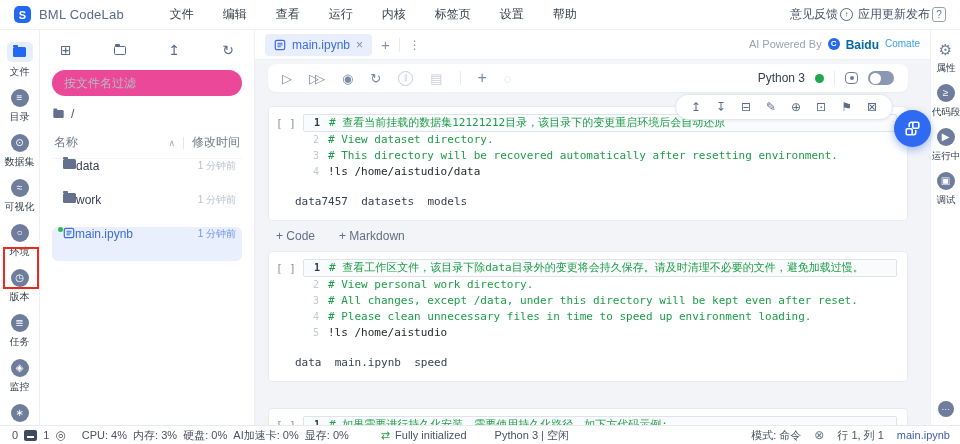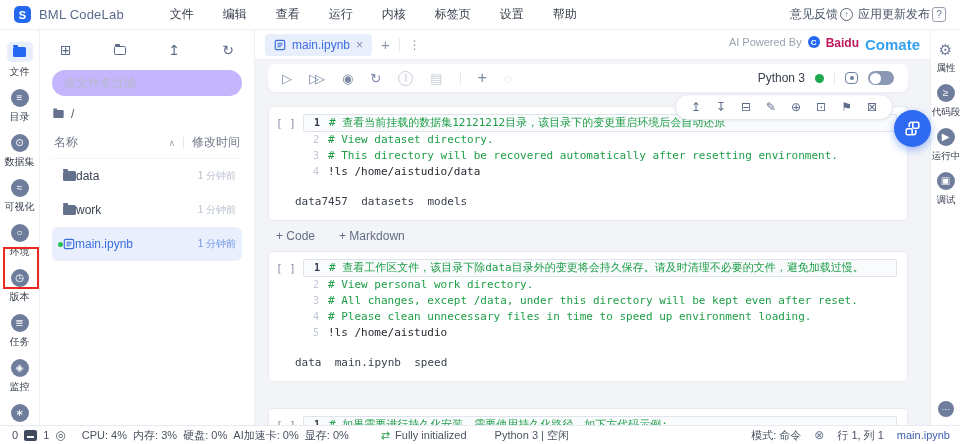--- a/index.html
+++ b/index.html
@@ -33,29 +33,29 @@
   .cssfolder.blue{background:#2468f2}
   .cssfolder.tiny{transform:scale(.8)}
   .cssfolder.outline{background:transparent;border:1.3px solid #5d6b8a;width:12px;height:9px}
   .cssfolder.outline::before{background:#5d6b8a;height:2px;top:-3px}
   .red-annotation{position:absolute;left:3px;top:247px;width:36px;height:42px;border:2px solid #ea2a1f;z-index:10;pointer-events:none}
   
   .filepanel{position:absolute;top:30px;left:40px;width:215px;bottom:19px;background:#fff;border-right:1px solid #edf0f4;
              padding:10px 12px;z-index:3}
   .fp-toolbar{display:flex;justify-content:space-between;align-items:center;padding:0 8px;color:#5d6b8a;font-size:14px;height:20px}
   .fp-tool{cursor:pointer;display:inline-flex;align-items:center}
-  .fp-filter input{width:100%;height:26px;border:none;outline:none;border-radius:13px;background:#c4b5fd;
+  .fp-filter input{width:100%;height:26px;border:none;outline:none;border-radius:13px;background:#ec4899;
                    padding:0 12px;font-size:12px;color:#333;margin-top:10px;font-family:inherit}
   .fp-filter input::placeholder{color:#b3bac8}
   .fp-crumb{margin-top:11px;display:flex;align-items:center;gap:6px;color:#4a5568}
   .fp-head{margin-top:6px;display:flex;align-items:center;color:#707a8a;padding:7px 2px;border-bottom:1px solid #f3f5f8}
   .fp-head .hname{flex:1}
   .sortic{font-size:9px;color:#9aa3b5;margin-right:8px}
   .vdiv{width:1px;height:12px;background:#e3e7ee;margin-right:8px}
-  .frow{display:flex;align-items:center;height:34px;padding:0 6px;border-radius:6px;color:#3a4254;cursor:pointer}
+  .frow{display:flex;height:34px;padding:0 6px;border-radius:6px;color:#3a4254;cursor:pointer}
   .frow .fdot{width:5px;height:5px;border-radius:50%;background:transparent;flex:none}
   .frow .fdot.on{background:#27c24c}
   .frow .fname{flex:1;white-space:nowrap;overflow:hidden}
   .frow .ftime{font-size:10px;color:#b7bfcc}
   .frow.selected{background:#e9effd;color:#3c6ee0}
   .frow.selected .ftime{color:#6f93e8}
   .frow .nbicon{display:inline-flex;color:#5d6b8a}
   .frow.selected .nbicon{color:#3c6ee0}
   
   .main{position:absolute;top:30px;left:255px;right:30px;bottom:19px;display:flex;flex-direction:column}
@@ -63,22 +63,22 @@
   .tab{height:22px;background:#e8eefc;border-radius:4px;display:flex;align-items:center;gap:6px;padding:0 9px;
        color:#3c6ee0;cursor:pointer}
   .tab .nbicon{display:inline-flex;color:#3c6ee0}
   .tclose{color:#7d8db0;font-size:12px;cursor:pointer}
   .tplus{font-size:15px;color:#8a93a6;cursor:pointer}
   .tdiv{width:1px;height:14px;background:#e7eaf1}
   .tdots{color:#8a93a6;font-size:12px;cursor:pointer}
   .tb-right{margin-left:auto;display:flex;align-items:flex-start;gap:6px;font-size:11px;color:#9aa3b2}
   .comate-c{width:12px;height:12px;border-radius:50%;background:#2468f2;color:#fff;font-size:8px;font-weight:bold;
             display:flex;align-items:center;justify-content:center}
-  .b-baidu{color:#be185d;font-weight:bold;font-size:12px}
-  .b-comate{color:#35a1f0;font-weight:bold;font-size:15px}
+  .b-baidu{color:#0369a1;font-weight:bold;font-size:12px}
+  .b-comate{color:#35a1f0;font-weight:normal;font-size:10px}
   
   .content{flex:1;background:#f3f4f7;position:relative;padding:4px 22px 0 13px;overflow:hidden}
   .nbtoolbar{height:28px;background:#fff;border-radius:8px;display:flex;align-items:center;padding:0 14px;gap:17px;
              color:#7c8aa8;font-size:13px;box-shadow:0 1px 2px rgba(20,40,90,.04)}
   .nbt{cursor:pointer;line-height:1}
   .nbt.dis{color:#c6cddb;cursor:default}
   .nbt.two{letter-spacing:-4px;padding-right:4px}
   .circ-o{width:15px;height:15px;border:1.2px solid currentColor;border-radius:50%;display:inline-flex;
           align-items:center;justify-content:center;font-size:8px}
   .nbt-right{margin-left:auto;display:flex;align-items:center;gap:10px}

